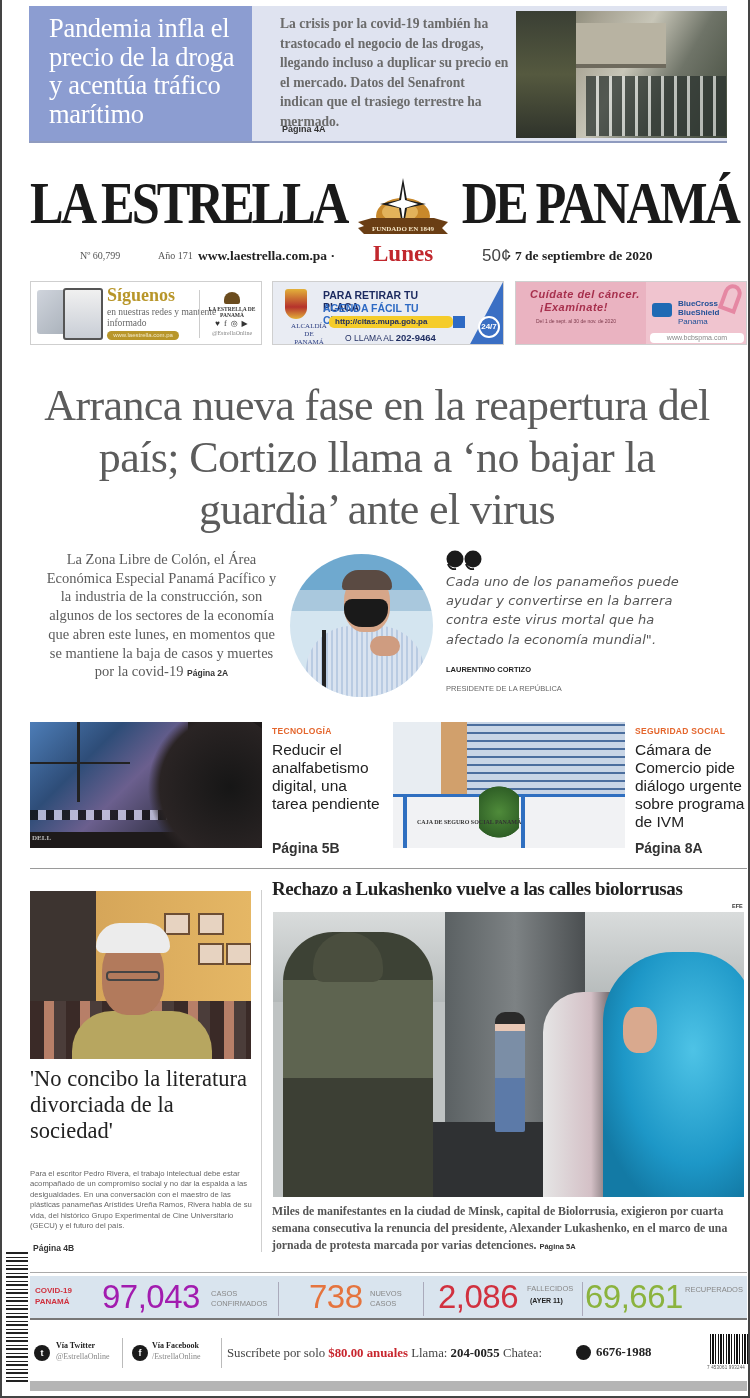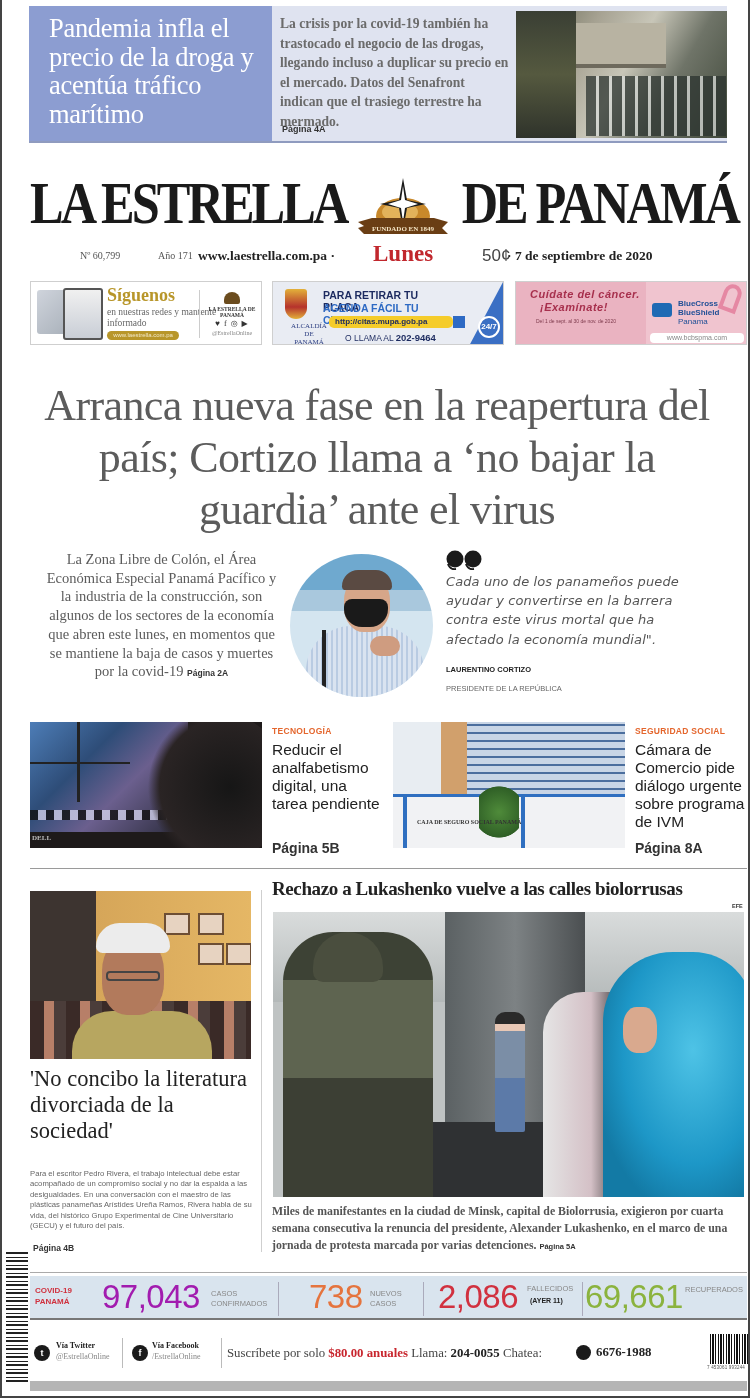--- a/index.html
+++ b/index.html
@@ -4,21 +4,21 @@
 <style>
   * { box-sizing: border-box; margin: 0; padding: 0; }
   html, body { width: 750px; height: 1398px; background: #3a3a3a; overflow: hidden; }
   .page { position: absolute; left: 0; top: 0; width: 750px; height: 1398px; background: #fff; border-left: 2px solid #444; border-right: 2px solid #444; border-bottom: 2px solid #444; }
   .serif { font-family: "Liberation Serif", "DejaVu Serif", serif; }
   .sans { font-family: "Liberation Sans", "DejaVu Sans", sans-serif; }
   .abs { position: absolute; }
 
   
   .teaser { left: 27px; top: 6px; width: 698px; height: 137px; background: #dfe3f0; border-bottom: 2px solid #8f9bbf; }
-  .teaser-head { left: 0; top: 0; width: 243px; height: 135px; background: #8c9dd1; color: #fff; font-size: 26.5px; line-height: 28.5px; padding: 8px 0 12px 20px; letter-spacing: -0.3px; }
+  .teaser-head { left: 0; top: 0; width: 223px; height: 135px; background: #8c9dd1; color: #fff; font-size: 26.5px; line-height: 28.5px; padding: 8px 0 12px 20px; letter-spacing: -0.3px; }
   .teaser-body { left: 251px; top: 8px; width: 230px; color: #6b6b6b; font-size: 13.6px; line-height: 19.6px; font-weight: bold; }
   .teaser-page { left: 253px; top: 118px; font-size: 9px; font-weight: bold; color: #333; }
   .teaser-photo { left: 487px; top: 5px; width: 211px; height: 127px; background: linear-gradient(120deg, #5a5e4a 0%, #a6a292 30%, #c8c6b8 50%, #6f7468 70%, #3f4739 100%); overflow: hidden; }
   .teaser-photo .soldier { position: absolute; left: 0; top: 0; width: 60px; height: 127px; background: linear-gradient(180deg,#3a3f34,#55593f 50%,#2f332b); }
   .teaser-photo .bricks { position: absolute; left: 70px; top: 65px; width: 140px; height: 60px; background: repeating-linear-gradient(90deg, #2c3430 0 10px, #d8dbd8 10px 13px), #333; opacity: .75; }
   .teaser-photo .truck { position: absolute; left: 50px; top: 12px; width: 100px; height: 45px; background: #b8b3a2; border-bottom: 4px solid #6e6a5d; }
 
   
   .masthead-left { left: 28px; top: 168px; font-size: 60px; font-weight: bold; color: #1a1a1a; letter-spacing: -3.5px; transform: scaleX(0.84); transform-origin: left top; line-height: 70px; }
   .masthead-right { right: 10px; top: 168px; font-size: 60px; font-weight: bold; color: #1a1a1a; letter-spacing: -3.5px; transform: scaleX(0.84); transform-origin: right top; line-height: 70px; }

